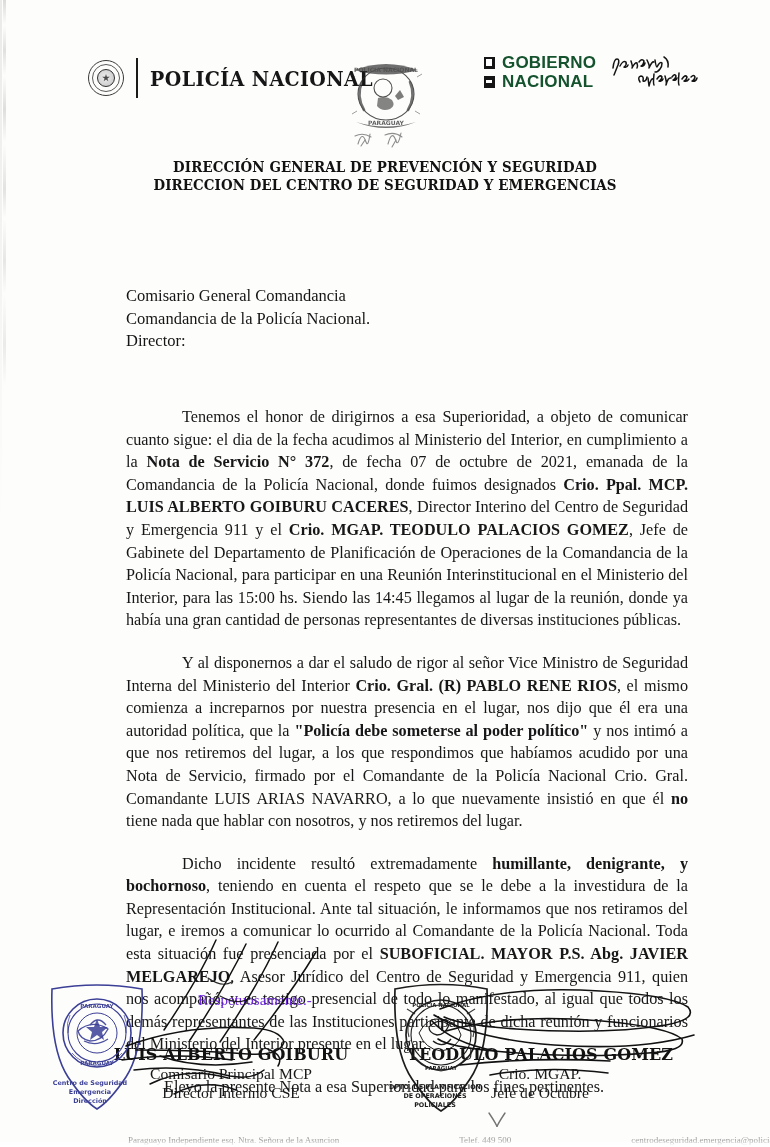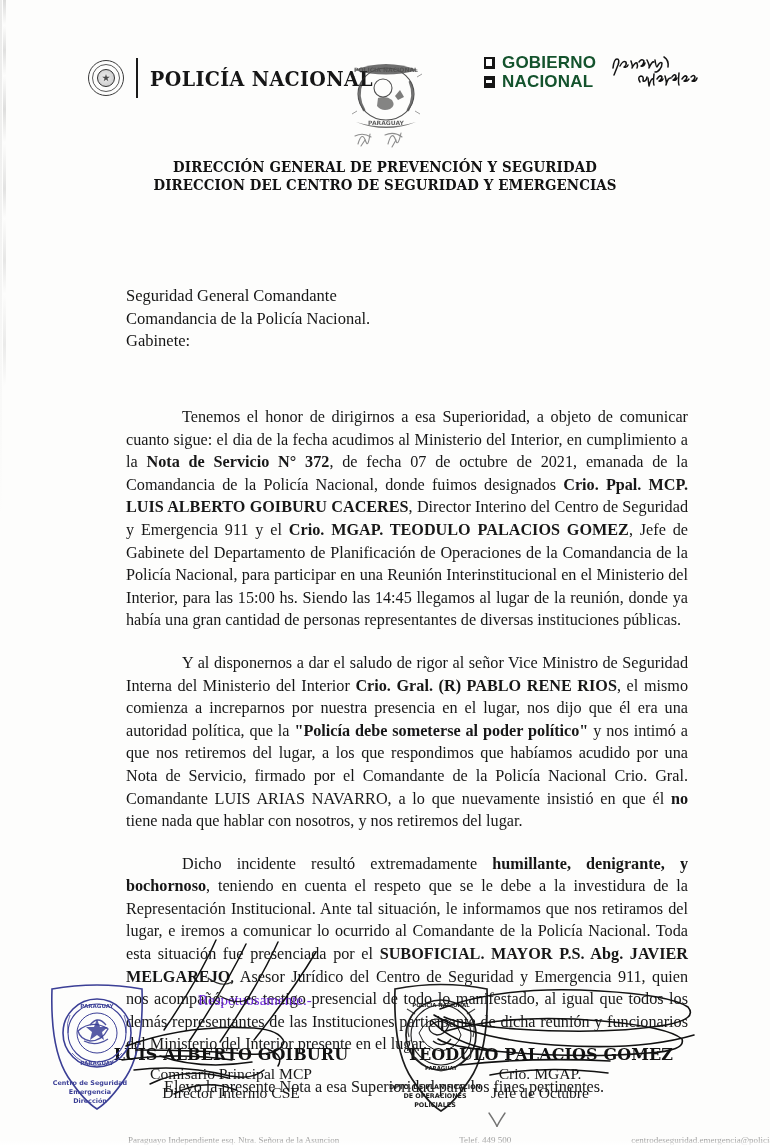--- a/index.html
+++ b/index.html
@@ -277,23 +277,23 @@
     </div>
   </div>
 
   <div class="dir-title">
     <div>DIRECCIÓN GENERAL DE PREVENCIÓN Y SEGURIDAD</div>
     <div>DIRECCION DEL CENTRO DE SEGURIDAD Y EMERGENCIAS</div>
   </div>
 
 
   <div class="addressee">
-    <div>Seguridad General Comandante</div>
+    <div>Comisario General Comandancia</div>
     <div>Comandancia de la Policía Nacional.</div>
-    <div>Gabinete:</div>
+    <div>Director:</div>
   </div>
 
   <div class="body-wrap">
 
     <p class="para"><span>Tenemos el honor de dirigirnos a esa Superioridad, a objeto de comunicar cuanto sigue: el dia de la fecha acudimos al Ministerio del Interior, en cumplimiento a la </span><b>Nota de Servicio N° 372</b><span>, de fecha 07 de octubre de 2021, emanada de la Comandancia de la Policía Nacional, donde fuimos designados </span><b>Crio. Ppal. MCP. LUIS ALBERTO GOIBURU CACERES</b><span>, Director Interino del Centro de Seguridad y Emergencia 911 y el </span><b>Crio. MGAP. TEODULO PALACIOS GOMEZ</b><span>, Jefe de Gabinete del Departamento de Planificación de Operaciones de la Comandancia de la Policía Nacional, para participar en una Reunión Interinstitucional en el Ministerio del Interior, para las 15:00 hs. Siendo las 14:45 llegamos al lugar de la reunión, donde ya había una gran cantidad de personas representantes de diversas instituciones públicas.</span></p>
 
     <p class="para"><span>Y al disponernos a dar el saludo de rigor al señor Vice Ministro de Seguridad Interna del Ministerio del Interior </span><b>Crio. Gral. (R) PABLO RENE RIOS</b><span>, el mismo comienza a increparnos por nuestra presencia en el lugar, nos dijo que él era una autoridad política, que la </span><b>"Policía debe someterse al poder político"</b><span> y nos intimó a que nos retiremos del lugar, a los que respondimos que habíamos acudido por una Nota de Servicio, firmado por el Comandante de la Policía Nacional Crio. Gral. Comandante LUIS ARIAS NAVARRO, a lo que nuevamente insistió en que él </span><b>no</b><span> tiene nada que hablar con nosotros, y nos retiremos del lugar.</span></p>
 
     <p class="para"><span>Dicho incidente resultó extremadamente </span><b>humillante, denigrante, y bochornoso</b><span>, teniendo en cuenta el respeto que se le debe a la investidura de la Representación Institucional. Ante tal situación, le informamos que nos retiramos del lugar, e iremos a comunicar lo ocurrido al Comandante de la Policía Nacional. Toda esta situación fue presenciada por el </span><b>SUBOFICIAL. MAYOR P.S. Abg. JAVIER MELGAREJO</b><span>, Asesor Jurídico del Centro de Seguridad y Emergencia 911, quien nos acompañó, y es testigo presencial de todo lo manifestado, al igual que todos los demás representantes de las Instituciones participante de dicha reunión y funcionarios del Ministerio del Interior presente en el lugar.</span></p>
 

